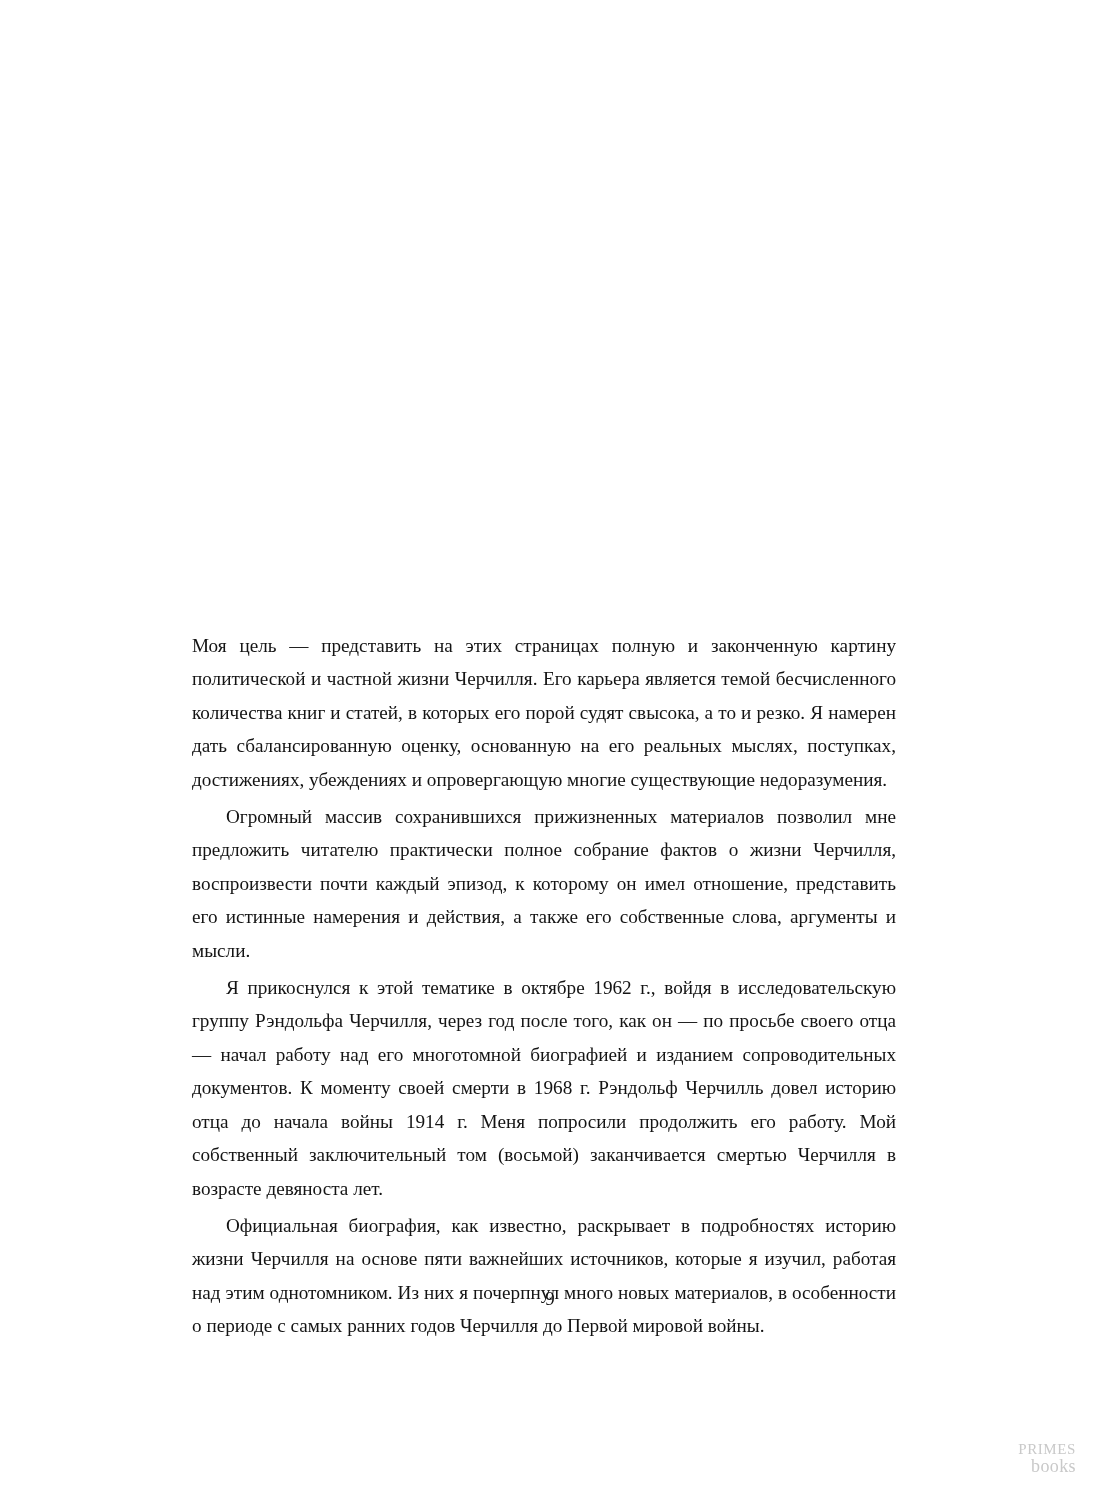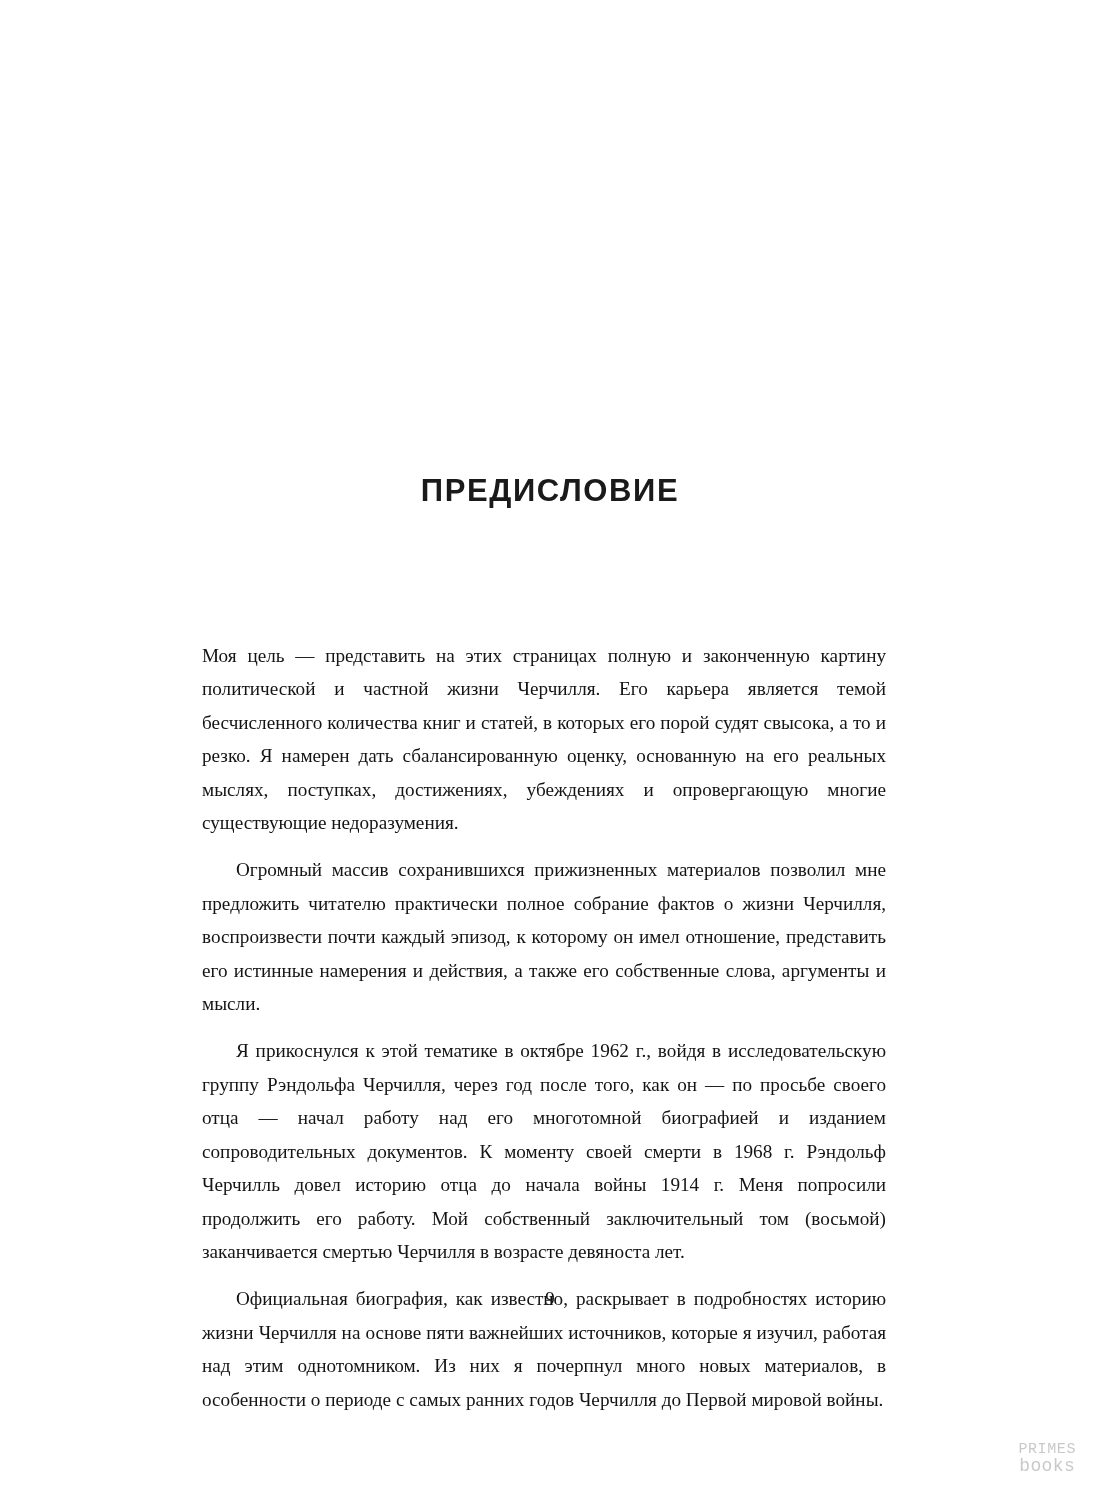--- a/index.html
+++ b/index.html
@@ -33,59 +33,58 @@
     left: 188px;
     width: 712px;
     font-family: "Liberation Serif", serif;
     font-size: 19.2px;
     line-height: 33.4px;
     color: #141414;
     text-align: justify;
     text-justify: inter-word;
   }
   .body-text p {
-    margin: 14px;
+    margin: 4px;
     text-indent: 34px;
   }
   .body-text p.first {
     text-indent: 0;
   }
   .folio {
     position: absolute;
     top: 1288px;
     left: 0;
     width: 1100px;
     text-align: center;
     font-family: "Liberation Serif", serif;
     font-size: 19px;
     color: #141414;
   }
   .watermark {
     position: absolute;
     right: 24px;
     bottom: 18px;
-    text-align: center;
-    font-family: Liberation Mono, monospace;
+    text-align: right;
+    font-family: Liberation Serif, serif;
     font-size: 15px;
     line-height: 17px;
     color: #c9c9c9;
     letter-spacing: 0.6px;
   }
   .watermark .wm-sub {
     display: block;
     font-size: 18px;
     letter-spacing: 0.4px;
   }
 </style>
 </head>
 <body>
 
 <div class="page">
 
-  <h1 class="page-title">ПРЕДИСЛОВИЕ</h1>
 
   <div class="body-text">
     <p class="first">Моя цель — представить на этих страницах полную и законченную картину политической и частной жизни Черчилля. Его карьера является темой бесчисленного количества книг и статей, в которых его порой судят свысока, а то и резко. Я намерен дать сбалансированную оценку, основанную на его реальных мыслях, поступках, достижениях, убеждениях и опровергающую многие существующие недоразумения.</p>
     <p>Огромный массив сохранившихся прижизненных материалов позволил мне предложить читателю практически полное собрание фактов о жизни Черчилля, воспроизвести почти каждый эпизод, к которому он имел отношение, представить его истинные намерения и действия, а также его собственные слова, аргументы и мысли.</p>
     <p>Я прикоснулся к этой тематике в октябре 1962 г., войдя в исследовательскую группу Рэндольфа Черчилля, через год после того, как он — по просьбе своего отца — начал работу над его многотомной биографией и изданием сопроводительных документов. К моменту своей смерти в 1968 г. Рэндольф Черчилль довел историю отца до начала войны 1914 г. Меня попросили продолжить его работу. Мой собственный заключительный том (восьмой) заканчивается смертью Черчилля в возрасте девяноста лет.</p>
     <p>Официальная биография, как известно, раскрывает в подробностях историю жизни Черчилля на основе пяти важнейших источников, которые я изучил, работая над этим однотомником. Из них я почерпнул много новых материалов, в особенности о периоде с самых ранних годов Черчилля до Первой мировой войны.</p>
   </div>
 
   <div class="folio">9</div>
 

